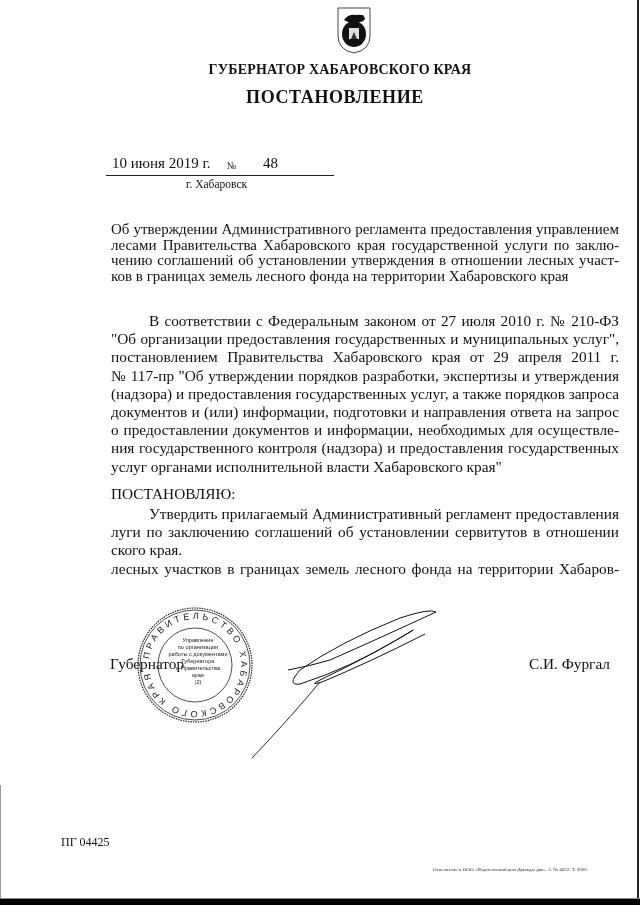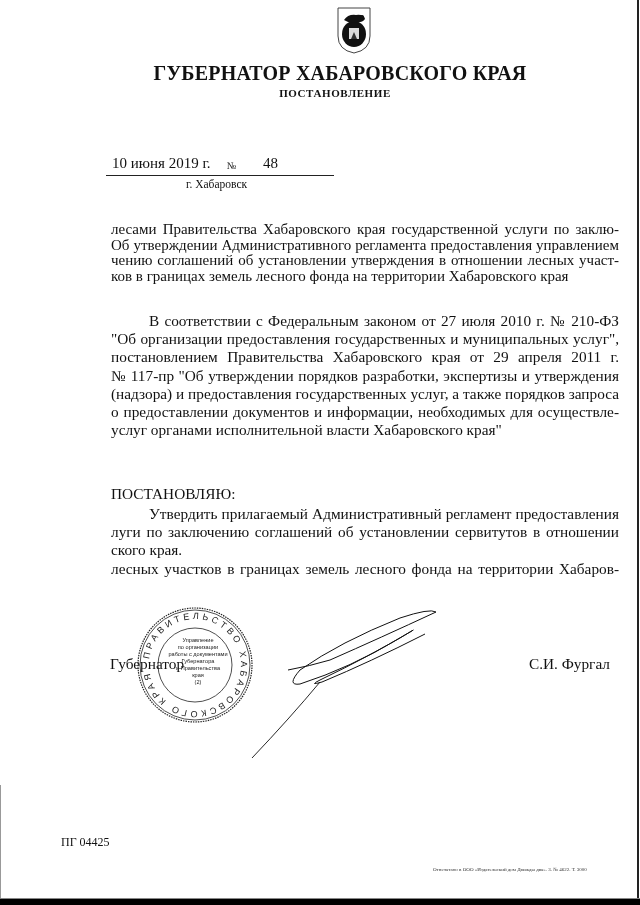--- a/index.html
+++ b/index.html
@@ -6,23 +6,23 @@
   body { width:640px; height:905px; background:#ffffff; position:relative; overflow:hidden;
          font-family:"Liberation Serif", serif; color:#111; }
   .page { position:absolute; left:0; top:0; width:640px; height:905px; }
   .right-edge { position:absolute; left:637px; top:0; width:2px; height:900px; background:#222; }
   .left-edge { position:absolute; left:0; top:785px; width:1px; height:115px; background:#999; }
   .bottom-bar { position:absolute; left:0; top:899px; width:640px; height:6px; background:#000; }
   .bottom-gray { position:absolute; left:0; top:898px; width:640px; height:1px; background:#888; }
 
   .emblem { position:absolute; left:336px; top:6px; width:36px; height:48px; }
   .org-title { position:absolute; left:0; width:640px; top:62px; text-align:center;
-               font-weight:bold; font-size:20px; letter-spacing:0.2px; padding-left:40px; box-sizing:border-box; }
+               font-weight:bold; font-size:14px; letter-spacing:0.2px; padding-left:40px; box-sizing:border-box; }
   .doc-type { position:absolute; left:0; width:640px; top:87px; text-align:center;
-              font-weight:bold; font-size:11px; letter-spacing:0.6px; padding-left:30px; box-sizing:border-box; }
+              font-weight:bold; font-size:18px; letter-spacing:0.6px; padding-left:30px; box-sizing:border-box; }
 
   .date { position:absolute; left:112px; top:155px; font-size:15px; }
   .num-sign { position:absolute; left:227px; top:160px; font-size:10px; }
   .num { position:absolute; left:263px; top:155px; font-size:15px; }
   .date-line { position:absolute; left:106px; top:175px; width:228px; height:1px; background:#222; }
   .city { position:absolute; left:186px; top:178px; font-size:11.5px; }
 
   .subject { position:absolute; left:111px; top:222px; width:508px; font-size:15px; line-height:15.5px;
              text-align:justify; }
   .subject span { display:block; text-align:justify; text-align-last:justify; white-space:nowrap; }
@@ -61,33 +61,35 @@
   <div class="org-title">ГУБЕРНАТОР ХАБАРОВСКОГО КРАЯ</div>
   <div class="doc-type">ПОСТАНОВЛЕНИЕ</div>
 
   <div class="date">10 июня 2019 г.</div>
   <div class="num-sign">№</div>
   <div class="num">48</div>
   <div class="date-line"></div>
   <div class="city">г. Хабаровск</div>
 
   <div class="subject">
+    <span>Об утверждении Административного регламента предоставления управлением</span>
     <span>лесами Правительства Хабаровского края государственной услуги по заклю-</span>
-    <span>Об утверждении Административного регламента предоставления управлением</span>
     <span>чению соглашений об установлении утверждения в отношении лесных участ-</span>
     <span class="last">ков в границах земель лесного фонда на территории Хабаровского края</span>
   </div>
 
   <div class="body p1">
     <span class="l ind">В соответствии с Федеральным законом от 27 июля 2010 г. № 210-ФЗ</span>
     <span class="l">"Об организации предоставления государственных и муниципальных услуг",</span>
     <span class="l">постановлением Правительства Хабаровского края от 29 апреля 2011 г.</span>
     <span class="l">№ 117-пр "Об утверждении порядков разработки, экспертизы и утверждения</span>
     <span class="l">(надзора) и предоставления государственных услуг, а также порядков запроса</span>
+    <span class="l">документов и (или) информации, подготовки и направления ответа на запрос</span>
     <span class="l">о предоставлении документов и информации, необходимых для осуществле-</span>
+    <span class="l">ния государственного контроля (надзора) и предоставления государственных</span>
     <span class="l last">услуг органами исполнительной власти Хабаровского края"</span>
   </div>
 
   <div class="decree">ПОСТАНОВЛЯЮ:</div>
 
   <div class="body p2">
     <span class="l ind">Утвердить прилагаемый Административный регламент предоставления</span>
     <span class="l">луги по заключению соглашений об установлении сервитутов в отношении</span>
     <span class="l last">ского края.</span>
     <span class="l">лесных участков в границах земель лесного фонда на территории Хабаров-</span>

